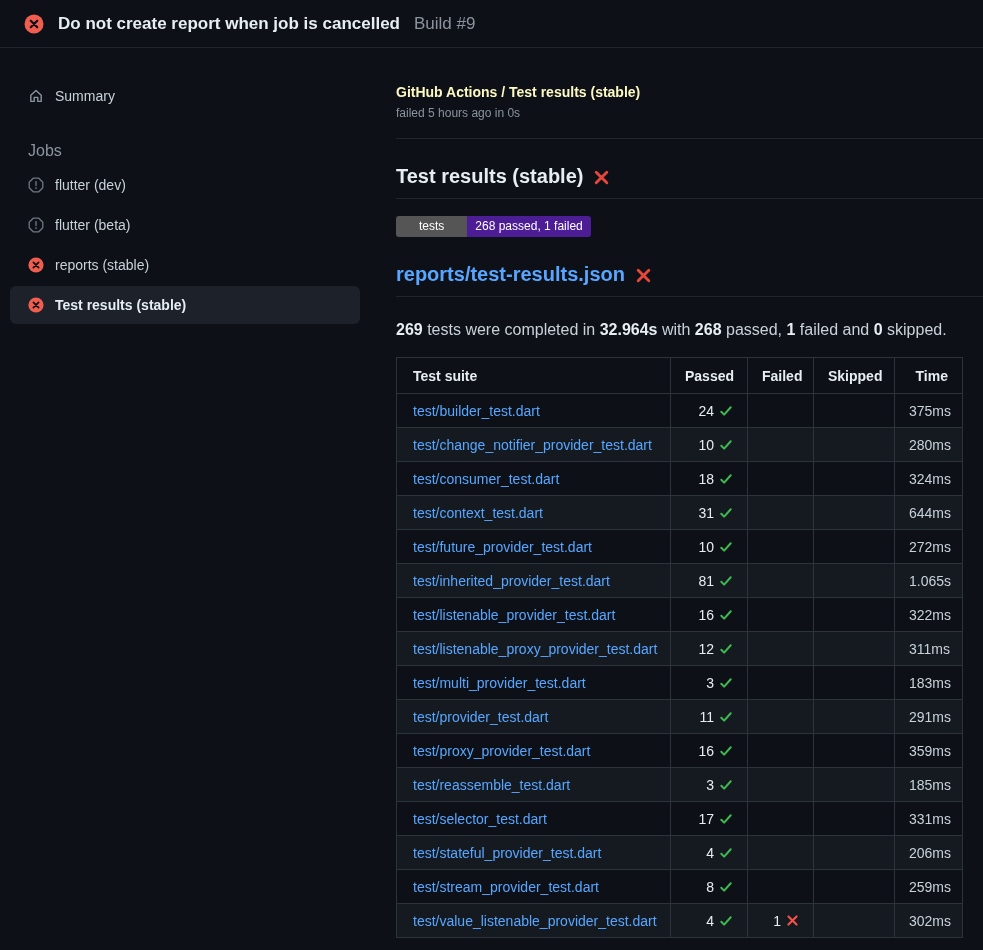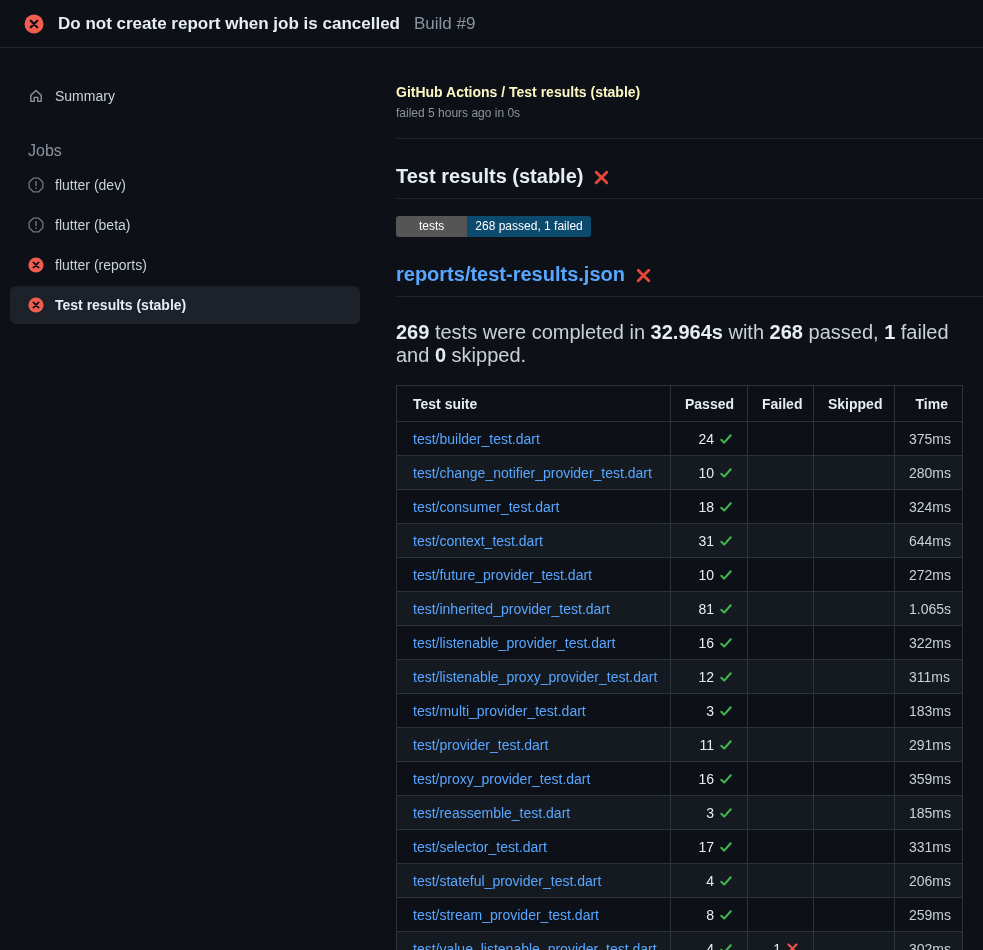--- a/index.html
+++ b/index.html
@@ -51,21 +51,21 @@
     display:flex; align-items:center; gap:10px; color:#e6edf3;
   }
   h2.section .x-icon { position:relative; top:1px; }
   h2.section a { color:#58a6ff; text-decoration:none; }
 
   .badge { display:inline-flex; margin-top:17px; font-size:12px; font-weight:400;
            border-radius:3px; overflow:hidden; line-height:1; }
   .badge .b-label { background:#555555; color:#ffffff; padding:4px 23px 5px; }
   .badge .b-value { background:#e05d44; color:#ffffff; padding:4px 8px 5px; }
 
-  .summary-line { margin-top:24px; color:#c9d1d9; font-size:20px; }
+  .summary-line { margin-top:24px; color:#c9d1d9; font-size:16px; }
   .summary-line .b { font-weight:700; color:#e6edf3; }
 
   table.results {
     margin-top:18px; border-collapse:collapse; width:556px; table-layout:fixed;
     font-size:14px;
   }
   table.results th, table.results td {
     border:1px solid #2d333b;
     padding:0 14px; height:34px;
     white-space:nowrap; overflow:hidden;
@@ -125,21 +125,21 @@
       <path d="M8 4.6v4" stroke="#6e7681" stroke-width="1.4" stroke-linecap="round"></path>
       <circle cx="8" cy="11.1" r="0.9" fill="#6e7681"></circle>
           </svg>
           <span>flutter (beta)</span>
         </div>
         <div class="job-item">
           <svg width="16" height="16" viewBox="0 0 16 16">
       <circle cx="8" cy="8" r="7.6" fill="#f15e50"></circle>
       <path d="M5.4 5.4l5.2 5.2M10.6 5.4l-5.2 5.2" stroke="#0d1117" stroke-width="1.8" stroke-linecap="round"></path>
           </svg>
-          <span>flutter (reports)</span>
+          <span>reports (stable)</span>
         </div>
         <div class="job-item selected">
           <svg width="16" height="16" viewBox="0 0 16 16">
       <circle cx="8" cy="8" r="7.6" fill="#f15e50"></circle>
       <path d="M5.4 5.4l5.2 5.2M10.6 5.4l-5.2 5.2" stroke="#0d1117" stroke-width="1.8" stroke-linecap="round"></path>
           </svg>
           <span>Test results (stable)</span>
         </div>
       </nav>
   </aside>
@@ -154,21 +154,21 @@
       <span>Test results (stable)</span>
       <span class="x-icon" style="display:inline-flex">
         <svg width="17" height="17" viewBox="0 0 16 16">
           <path d="M3 3l10 10M13 3L3 13" stroke="#e5483b" stroke-width="2.7" stroke-linecap="round"></path>
         </svg>
       </span>
     </h2>
 
     <span class="badge">
       <span class="b-label" style="background: rgb(85, 85, 85);">tests</span>
-      <span class="b-value" style="background: #0c4a6e;">268 passed, 1 failed</span>
+      <span class="b-value" style="background: #4c1d95;">268 passed, 1 failed</span>
     </span>
 
     <h2 class="section">
       <a href="#">reports/test-results.json</a>
       <span class="x-icon" style="display:inline-flex">
         <svg width="17" height="17" viewBox="0 0 16 16">
           <path d="M3 3l10 10M13 3L3 13" stroke="#e5483b" stroke-width="2.7" stroke-linecap="round"></path>
         </svg>
       </span>
     </h2>

